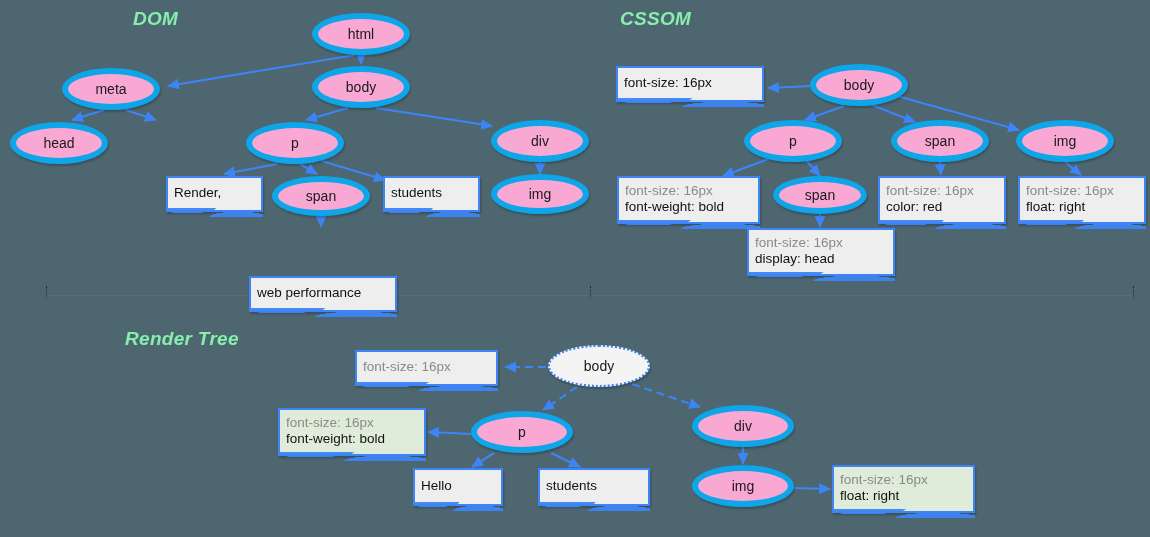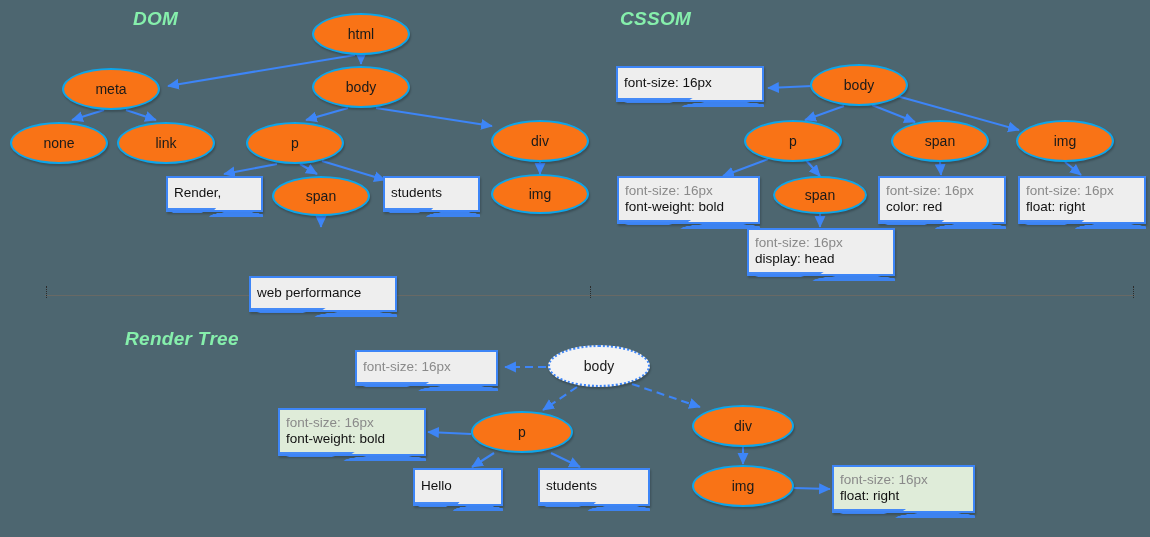--- a/index.html
+++ b/index.html
@@ -32,22 +32,22 @@
     letter-spacing: 0.3px;
     white-space: nowrap;
   }
   
   .node {
     position: absolute;
     display: flex;
     align-items: center;
     justify-content: center;
     border-radius: 50%;
-    background: #f97316;
-    border: 2px solid #0ea5e9;
+    background: #f9a8d4;
+    border: 6px solid #0ea5e9;
     box-sizing: border-box;
     font-size: 14px;
     color: #1a1a1a;
     box-shadow: 1px 2px 2px rgba(0,0,0,0.22);
   }
   .node.ghost {
     background: #f4f4f4;
     border: 2px dotted #3d85f7;
   }
   
@@ -157,24 +157,21 @@
   <div class="node" style="left:312px; top:13px; width:98px; height:42px;">
     <span>html</span>
   </div>
   <div class="node" style="left:62px; top:68px; width:98px; height:42px;">
     <span>meta</span>
   </div>
   <div class="node" style="left:312px; top:66px; width:98px; height:42px;">
     <span>body</span>
   </div>
   <div class="node" style="left:10px; top:122px; width:98px; height:42px;">
-    <span>none</span>
-  </div>
-  <div class="node" style="left:117px; top:122px; width:98px; height:42px;">
-    <span>link</span>
+    <span>head</span>
   </div>
   <div class="node" style="left:246px; top:122px; width:98px; height:42px;">
     <span>p</span>
   </div>
   <div class="node" style="left:491px; top:120px; width:98px; height:42px;">
     <span>div</span>
   </div>
   <div class="node" style="left:272px; top:176px; width:98px; height:40px;">
     <span>span</span>
   </div>

